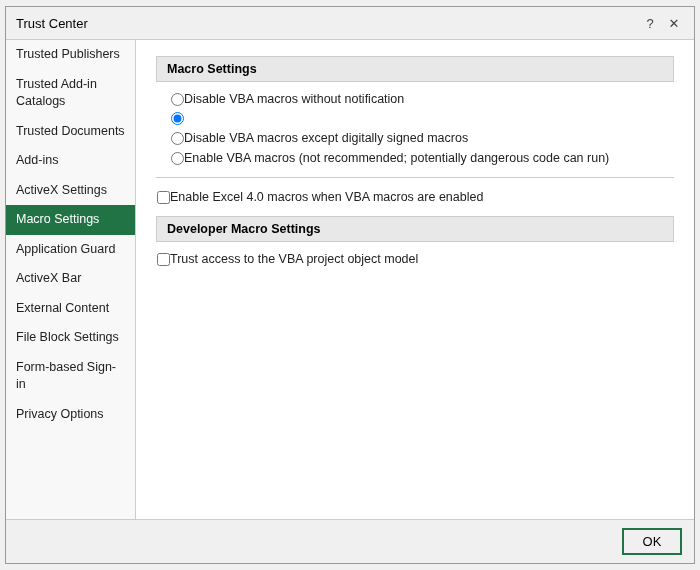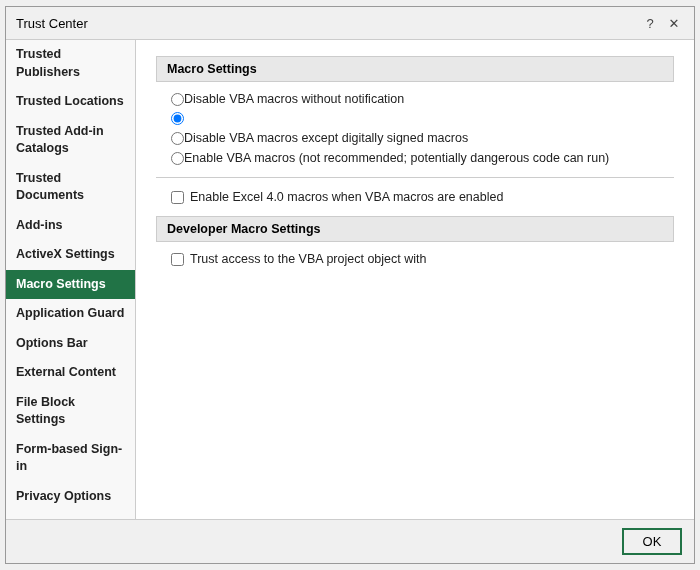--- a/index.html
+++ b/index.html
@@ -56,21 +56,20 @@
       display: flex;
       flex: 1;
       overflow: hidden;
     }
     .sidebar {
       width: 130px;
       background: #f8f8f8;
       border-right: 1px solid #ccc;
       overflow-y: auto;
       flex-shrink: 0;
-      font-weight: bold;
     }
     .sidebar-item {
       padding: 6px 10px;
       cursor: pointer;
       color: #222;
       font-size: 12.5px;
       line-height: 1.4;
     }
     .sidebar-item.active {
       background: #217346;
@@ -110,23 +109,22 @@
       color: #222;
     }
     .divider {
       border: none;
       border-top: 1px solid #ccc;
       margin: 12px 0;
     }
     .checkbox-item {
       display: flex;
       align-items: center;
-      gap: 6px;
       margin-bottom: 8px;
-      margin-left: 15px;
+      margin-left: 1px;
     }
     .checkbox-item input[type="checkbox"] {
       margin: 0;
       cursor: pointer;
     }
     .checkbox-item label {
       cursor: pointer;
       font-size: 12.5px;
       color: #222;
     }
@@ -165,28 +163,27 @@
       <button class="title-bar-btn">?</button>
       <button class="title-bar-btn">✕</button>
     </div>
   </div>
 
   <div class="dialog-body">
 
     <div class="sidebar">
 
     <div class="sidebar-item">Trusted Publishers</div>
-        <div class="sidebar-item">Trusted Locations</div>
         <div class="sidebar-item">Trusted Add-in Catalogs</div>
         <div class="sidebar-item">Trusted Documents</div>
         <div class="sidebar-item">Add-ins</div>
         <div class="sidebar-item">ActiveX Settings</div>
         <div class="sidebar-item active">Macro Settings</div>
         <div class="sidebar-item">Application Guard</div>
-        <div class="sidebar-item">Options Bar</div>
+        <div class="sidebar-item">ActiveX Bar</div>
         <div class="sidebar-item">External Content</div>
         <div class="sidebar-item">File Block Settings</div>
         <div class="sidebar-item">Form-based Sign-in</div>
         <div class="sidebar-item">Privacy Options</div>
       </div>
 
     <div class="main-content">
       <div class="section-header">Macro Settings</div>
 
       <div class="radio-group">
@@ -211,21 +208,21 @@
 
       <div class="checkbox-item">
         <input type="checkbox" id="excelMacro" style="">
         <label for="excelMacro">Enable Excel 4.0 macros when VBA macros are enabled</label>
       </div>
 
       <div class="developer-section">
         <div class="section-header">Developer Macro Settings</div>
         <div class="checkbox-item">
           <input type="checkbox" id="trustAccess" style="">
-          <label for="trustAccess">Trust access to the VBA project object with</label>
+          <label for="trustAccess">Trust access to the VBA project object model</label>
         </div>
       </div>
     </div>
   </div>
 
   <div class="dialog-footer">
     <button class="footer-btn ok">OK</button>
   </div>
 </div>
 

